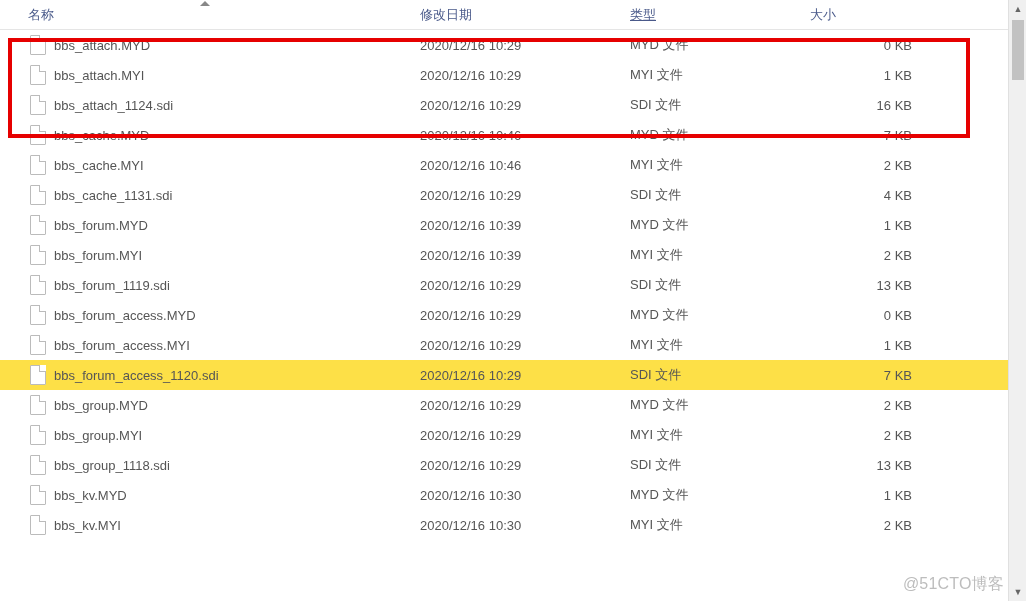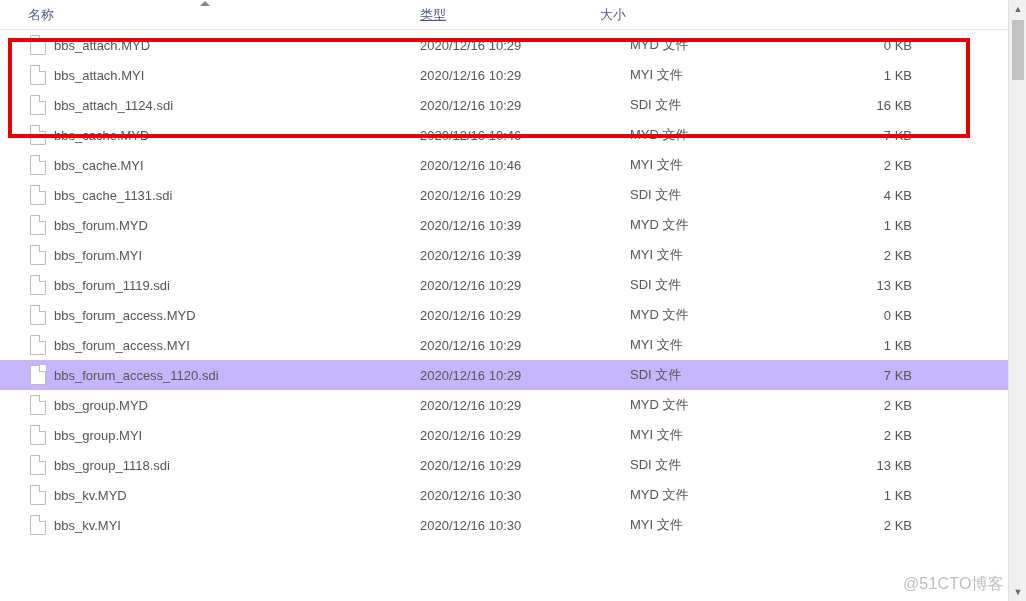--- a/index.html
+++ b/index.html
@@ -55,21 +55,21 @@
     }
     .rows {
       position: relative;
     }
     .row {
       display: flex;
       height: 30px;
       align-items: center;
       color: #555;
     }
-    .row.selected { background: #c4b5fd; }
+    .row.selected { background: #fde047; }
     .cell { padding: 0 10px; }
     .cell.name { width: 410px; display: flex; align-items: center; padding-left: 30px; gap: 8px; }
     .cell.date { width: 210px; }
     .cell.type { width: 180px; }
     .cell.size { width: 150px; text-align: right; padding-right: 38px; }
     .file-icon {
       width: 16px; height: 20px;
       border: 1px solid #bbb;
       border-radius: 1px;
       position: relative;
@@ -129,20 +129,23 @@
 <body>
 
 <div class="container">
   <div class="main">
 
     <div class="header">
       <div class="hcol name">
         <span>名称</span>
         <span class="sort-arrow"></span>
       </div>
+      <div class="hcol date">
+        <span>修改日期</span>
+      </div>
       <div class="hcol type">
         <span>类型</span>
       </div>
       <div class="hcol size">
         <span>大小</span>
       </div>
     </div>
 
     <div class="rows" id="rows">
         <div class="row">

